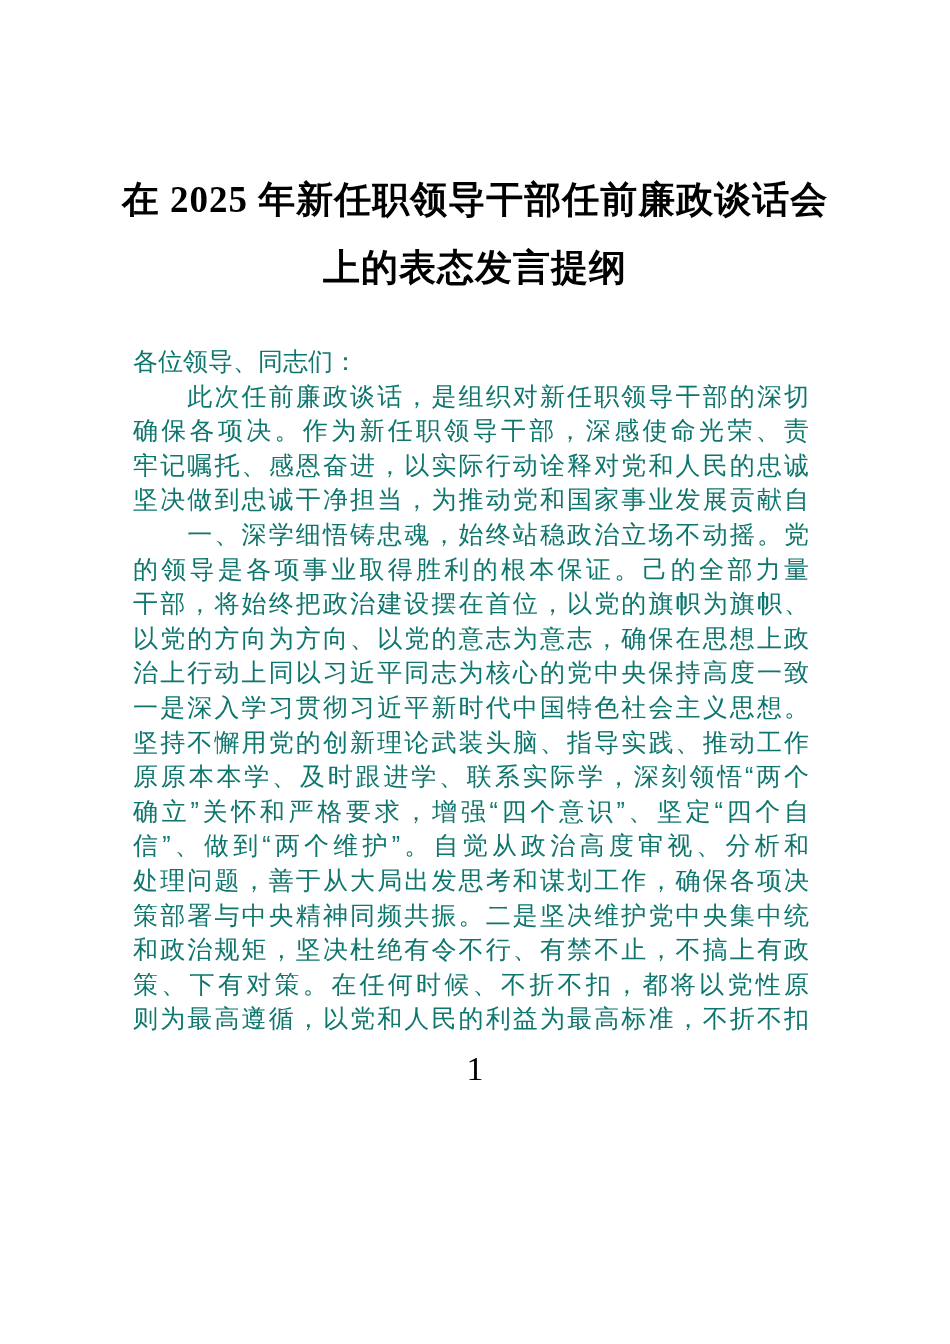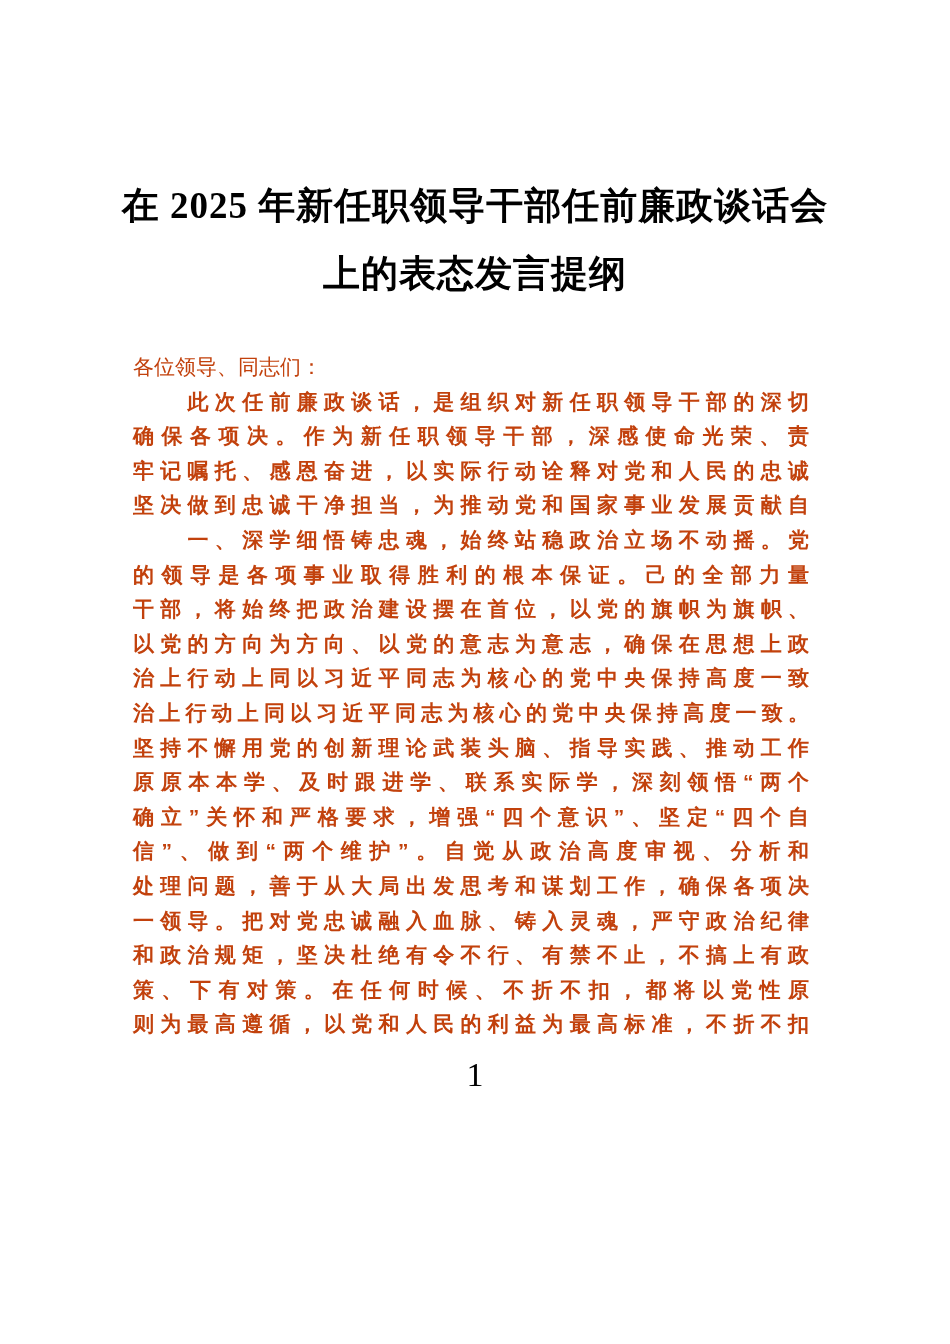--- a/index.html
+++ b/index.html
@@ -9,46 +9,45 @@
     color: #000000;
     font-family: "Liberation Sans", sans-serif;
     overflow: hidden;
   }
   .page {
     position: relative;
     width: 950px; height: 1344px;
     background: #ffffff;
   }
   .doc-title {
-    margin: 14px;
+    margin: 8px;
     padding-top: 158px;
     text-align: center;
     font-size: 37px;
     line-height: 68px;
     font-weight: bold;
     color: #000000;
     
     font-family: "Liberation Serif", sans-serif;
     letter-spacing: 1px;
   }
   .doc-body {
     margin: 42px 0 0 133px;
     width: 676px;
-    font-size: 21px;
+    font-size: 25px;
     line-height: 34.6px;
-    color: #c2410c;
+    color: #0f766e;
     font-family: "Liberation Sans", sans-serif;
   }
   .para { margin: 0; padding: 0; }
   .line { white-space: nowrap; }
   .line.just {
     white-space: normal;
     text-align: justify;
     text-align-last: justify;
-    font-weight: bold;
   }
   .page-number {
     margin-top: 13px;
     text-align: center;
     font-size: 34px;
     line-height: 39px;
     color: #000000;
     font-family: "Liberation Serif", serif;
   }
 </style>
@@ -71,27 +70,27 @@
         <div class="line just">确保各项决。作为新任职领导干部，深感使命光荣、责</div>
         <div class="line just">牢记嘱托、感恩奋进，以实际行动诠释对党和人民的忠诚</div>
         <div class="line just">坚决做到忠诚干净担当，为推动党和国家事业发展贡献自</div>
       </div>
       <div class="para">
         <div class="line just">　　一、深学细悟铸忠魂，始终站稳政治立场不动摇。党</div>
         <div class="line just">的领导是各项事业取得胜利的根本保证。己的全部力量</div>
         <div class="line just">干部，将始终把政治建设摆在首位，以党的旗帜为旗帜、</div>
         <div class="line just">以党的方向为方向、以党的意志为意志，确保在思想上政</div>
         <div class="line just">治上行动上同以习近平同志为核心的党中央保持高度一致</div>
-        <div class="line just">治上行动上同以习近平同志为核心的党中央保持高度一致。</div>
+        <div class="line just">一是深入学习贯彻习近平新时代中国特色社会主义思想。</div>
         <div class="line just">坚持不懈用党的创新理论武装头脑、指导实践、推动工作</div>
         <div class="line just">原原本本学、及时跟进学、联系实际学，深刻领悟“两个</div>
         <div class="line just">确立”关怀和严格要求，增强“四个意识”、坚定“四个自</div>
         <div class="line just">信”、做到“两个维护”。自觉从政治高度审视、分析和</div>
         <div class="line just">处理问题，善于从大局出发思考和谋划工作，确保各项决</div>
-        <div class="line just">一领导。把对党忠诚融入血脉、铸入灵魂，严守政治纪律</div>
+        <div class="line just">策部署与中央精神同频共振。二是坚决维护党中央集中统</div>
         <div class="line just">和政治规矩，坚决杜绝有令不行、有禁不止，不搞上有政</div>
         <div class="line just">策、下有对策。在任何时候、不折不扣，都将以党性原</div>
         <div class="line just">则为最高遵循，以党和人民的利益为最高标准，不折不扣</div>
       </div>
     </div>
 
   <div class="page-number">1</div>
 
 </div>
 

